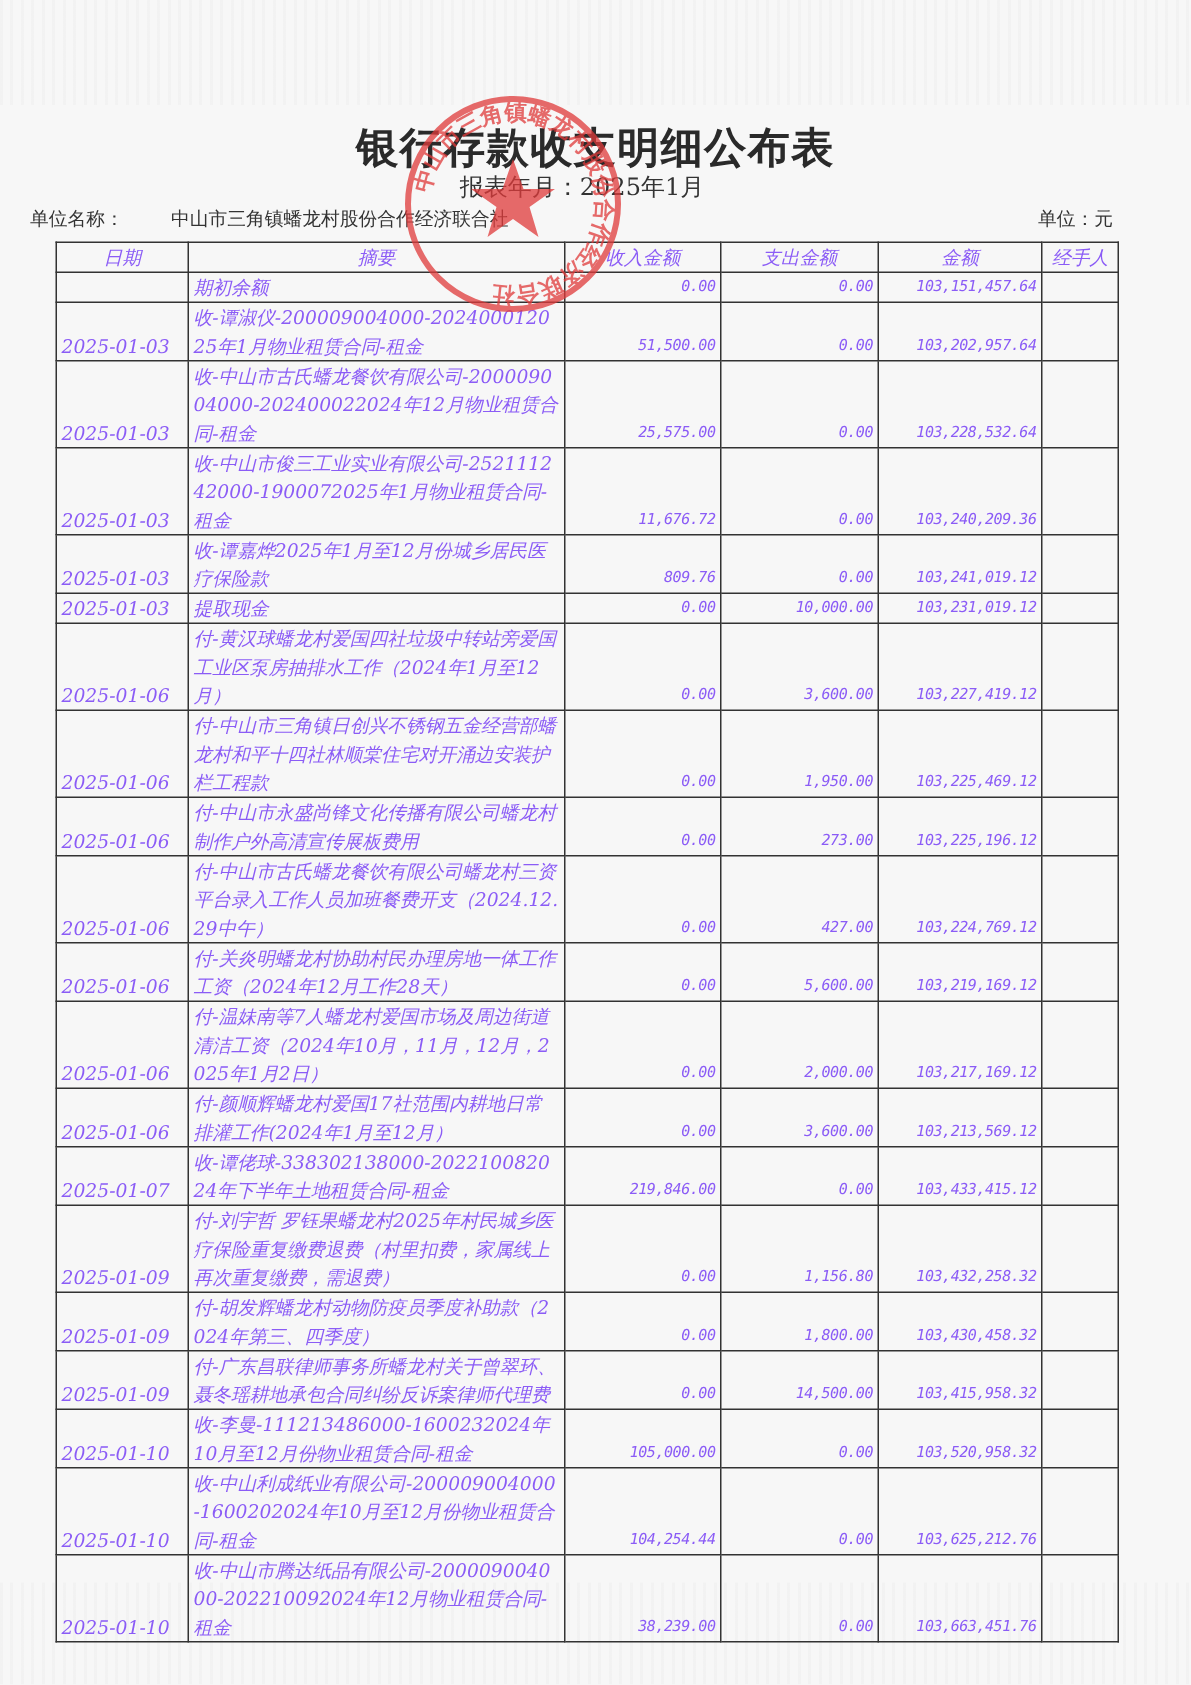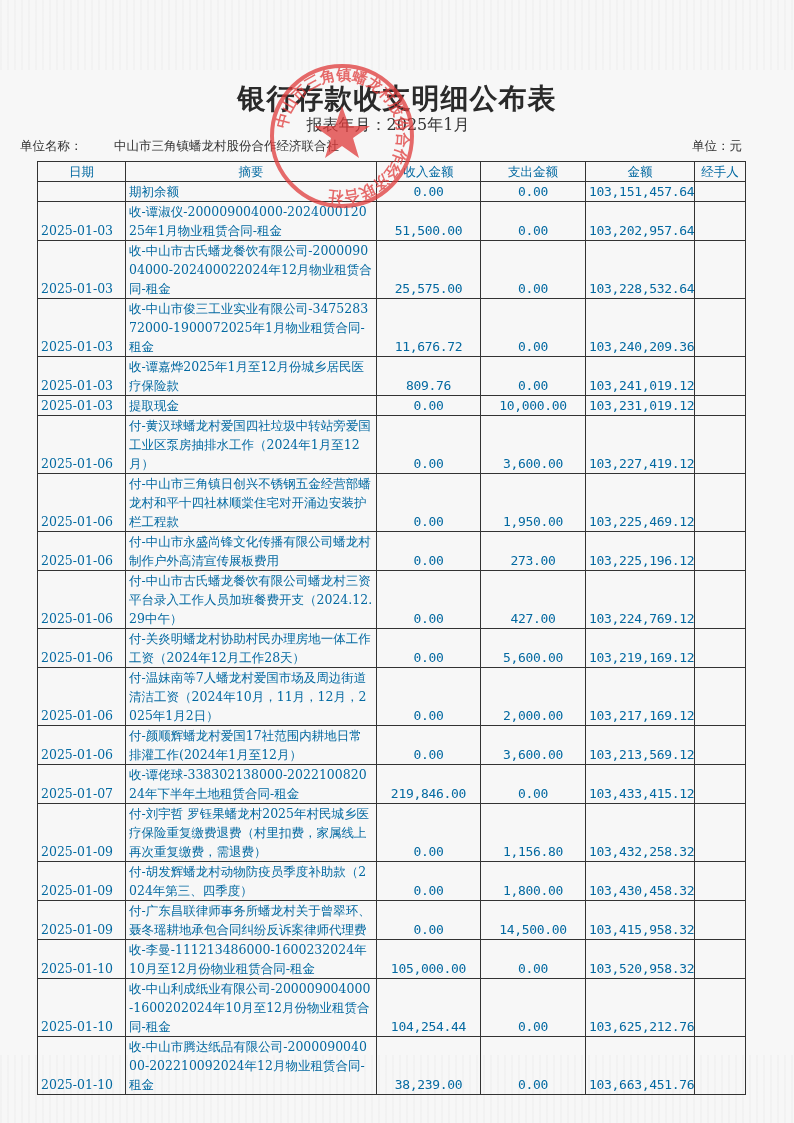--- a/index.html
+++ b/index.html
@@ -25,30 +25,30 @@
     position: absolute; left: 20px; top: 138px; width: 722px; height: 18px;
     font-size: 12.5px; color: #333;
   }
   .unit-row .org-label { position: absolute; left: 0; top: 0; }
   .unit-row .org-name { position: absolute; left: 94px; top: 0; }
   .unit-row .currency { position: absolute; right: 0; top: 0; }
 
   table.ledger {
     position: absolute; left: 37px; top: 161px;
     border-collapse: collapse; table-layout: fixed; width: 708px;
-    font-size: 12.5px; color: #0369a1;
+    font-size: 12.5px; color: #8b5cf6; font-style: italic;
   }
   table.ledger td, table.ledger th {
     border: 1.2px solid #333; padding: 0 3px; line-height: 19px;
     vertical-align: bottom; overflow: hidden;
   }
   table.ledger th { font-weight: normal; text-align: center; vertical-align: middle; height: 18px; }
   td.date { text-align: left; vertical-align: middle; }
   td.summary { text-align: left; vertical-align: top; padding-top: 0px; word-break: break-all; }
-  td.num { text-align: center; padding-right: 2px; font-family: "DejaVu Sans Mono", "Liberation Mono", monospace; font-size: 13px; letter-spacing: -0.3px; }
+  td.num { text-align: right; padding-right: 2px; font-family: "DejaVu Sans Mono", "Liberation Mono", monospace; font-size: 10px; letter-spacing: -0.3px; }
   td.handler { }
 
   .stamp {
     position: absolute; left: 268px; top: 62px; width: 148px; height: 148px;
     pointer-events: none; opacity: 0.75;
   }
 </style>
 </head>
 <body>
 
@@ -105,21 +105,21 @@
       <tr style="height: 58px;">
         <td class="date">2025-01-03</td>
         <td class="summary">收-中山市古氏蟠龙餐饮有限公司-200009004000-202400022024年12月物业租赁合同-租金</td>
         <td class="num">25,575.00</td>
         <td class="num">0.00</td>
         <td class="num">103,228,532.64</td>
         <td class="handler"></td>
       </tr>
       <tr style="height: 57px;">
         <td class="date">2025-01-03</td>
-        <td class="summary">收-中山市俊三工业实业有限公司-347528372000-1900072025年1月物业租赁合同-租金</td>
+        <td class="summary">收-中山市俊三工业实业有限公司-252111242000-1900072025年1月物业租赁合同-租金</td>
         <td class="num">11,676.72</td>
         <td class="num">0.00</td>
         <td class="num">103,240,209.36</td>
         <td class="handler"></td>
       </tr>
       <tr style="height: 39px;">
         <td class="date">2025-01-03</td>
         <td class="summary">收-谭嘉烨2025年1月至12月份城乡居民医疗保险款</td>
         <td class="num">809.76</td>
         <td class="num">0.00</td>

